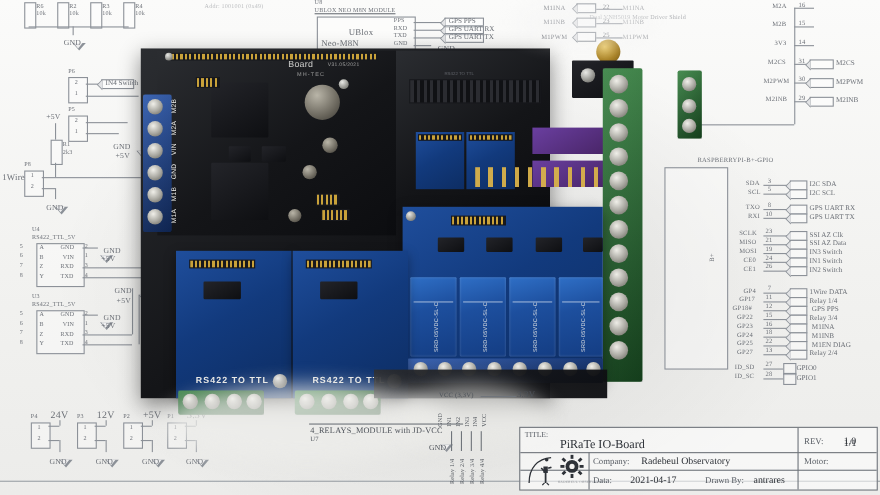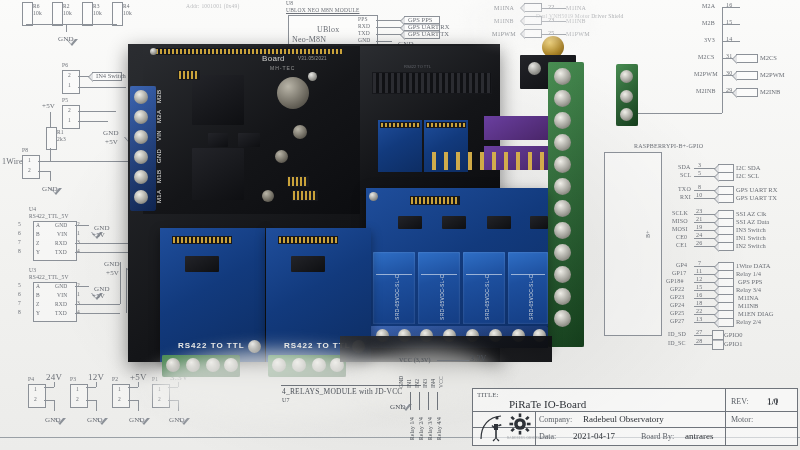--- a/index.html
+++ b/index.html
@@ -744,21 +744,21 @@
 
     <div class="tb-lab" style="position:absolute;left:66px;top:26px;font-size:8px;">Company:</div>
     <div class="tb-val" style="position:absolute;left:110px;top:25px;">Radebeul Observatory</div>
 
     <div class="tb-lab" style="position:absolute;left:258px;top:26px;font-size:8px;">Motor:</div>
     <div class="tb-val" style="position:absolute;left:294px;top:8px;">1/1</div>
 
     <div class="tb-lab" style="position:absolute;left:66px;top:43px;font-size:8px;">Data:</div>
     <div class="tb-val" style="position:absolute;left:100px;top:42px;">2021-04-17</div>
 
-    <div class="tb-lab" style="position:absolute;left:168px;top:43px;font-size:8px;">Board By:</div>
+    <div class="tb-lab" style="position:absolute;left:168px;top:43px;font-size:8px;">Drawn By:</div>
     <div class="tb-val" style="position:absolute;left:212px;top:42px;">antrares</div>
 
     <div class="logo" style="left:6px;top:24px;width:30px;height:30px;">
       <svg viewBox="0 0 30 30" width="30" height="30">
         <path d="M2 26 C2 12 10 4 22 3" fill="none" stroke="#2e3238" stroke-width="1.2"></path>
         <circle cx="18" cy="5" r="1.6" fill="#2e3238"></circle>
         <path d="M15 11 l4 0 l0 6 l-1.2 0 l0 9 l-1.6 0 l0 -9 l-1.2 0 z" fill="#2e3238"></path>
         <path d="M13.5 12 l3 3 l-1 1 l-3 -3 z" fill="#2e3238"></path>
         <path d="M19 12 l3 -1 l.6 1.4 l-3 1 z" fill="#2e3238"></path>
         <path d="M16 26 l-2 2 M18 26 l2 2" stroke="#2e3238" stroke-width="1.2" fill="none"></path>

